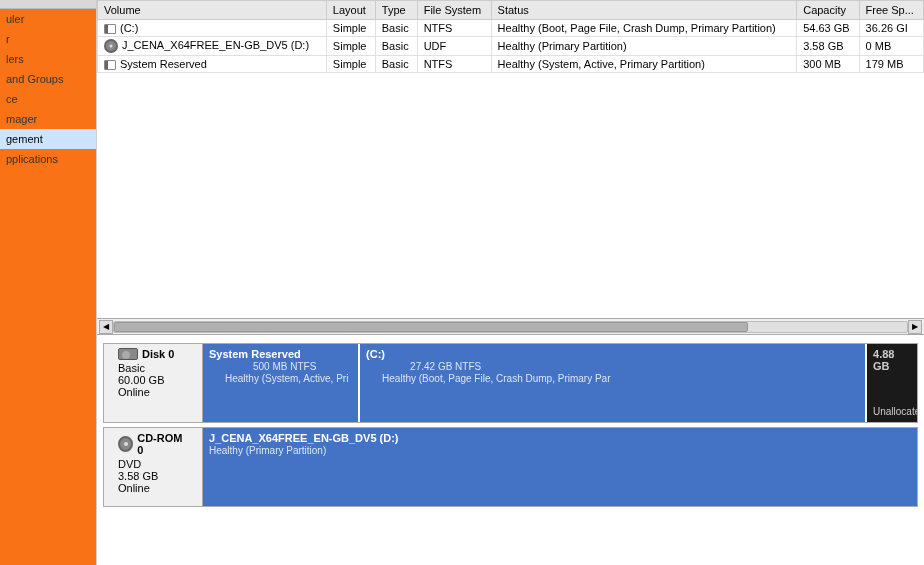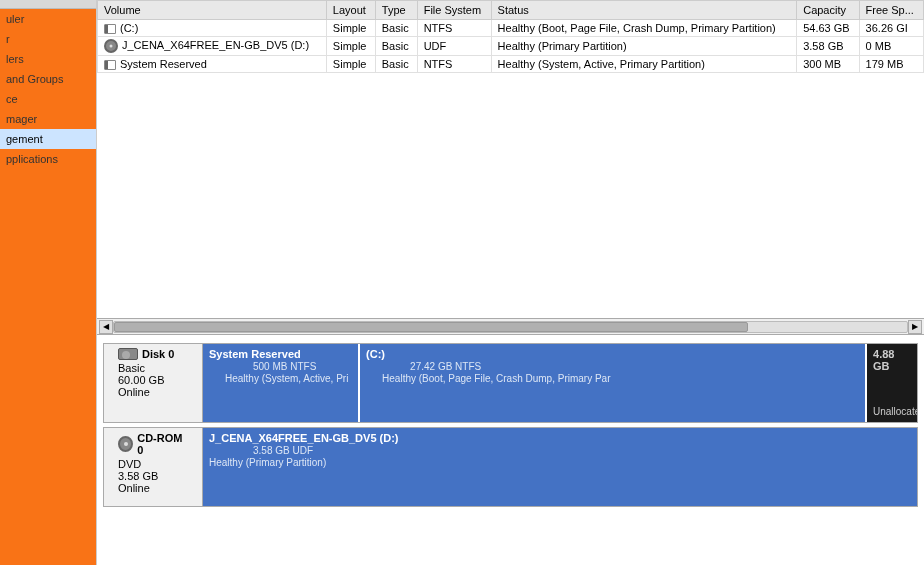--- a/index.html
+++ b/index.html
@@ -369,21 +369,20 @@
               <span class="cdrom-icon"></span>
               <span>CD-ROM 0</span>
             </div>
             <div>DVD</div>
             <div>3.58 GB</div>
             <div>Online</div>
           </div>
           <div class="disk-partitions">
             <div class="partition partition-cd" style="width: 100%; flex-shrink: 0;">
               <div class="p-label">J_CENA_X64FREE_EN-GB_DV5  (D:)</div>
-              <div class="p-size">3.58 GB UDF</div>
               <div class="p-status">Healthy (Primary Partition)</div>
             </div>
           </div>
         </div>
       </div>
   </div>
 
 </div>
 
 </body></html>

